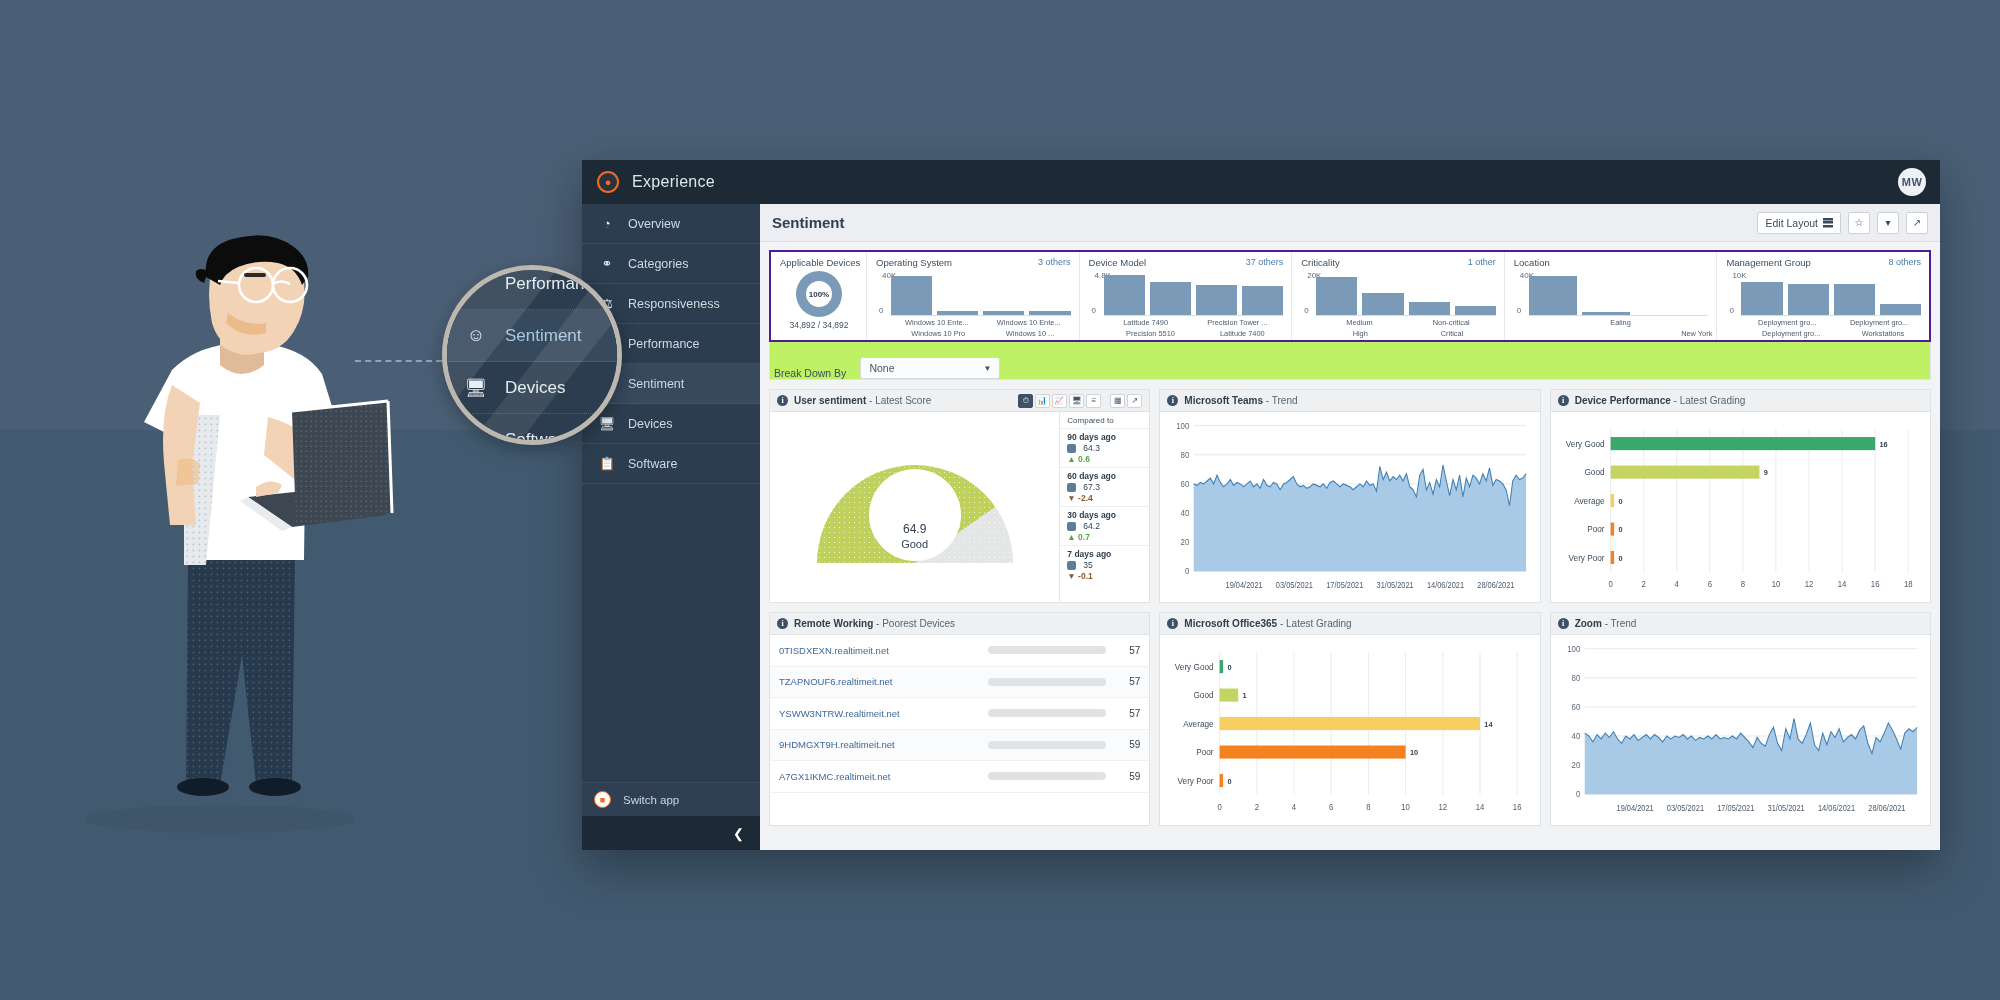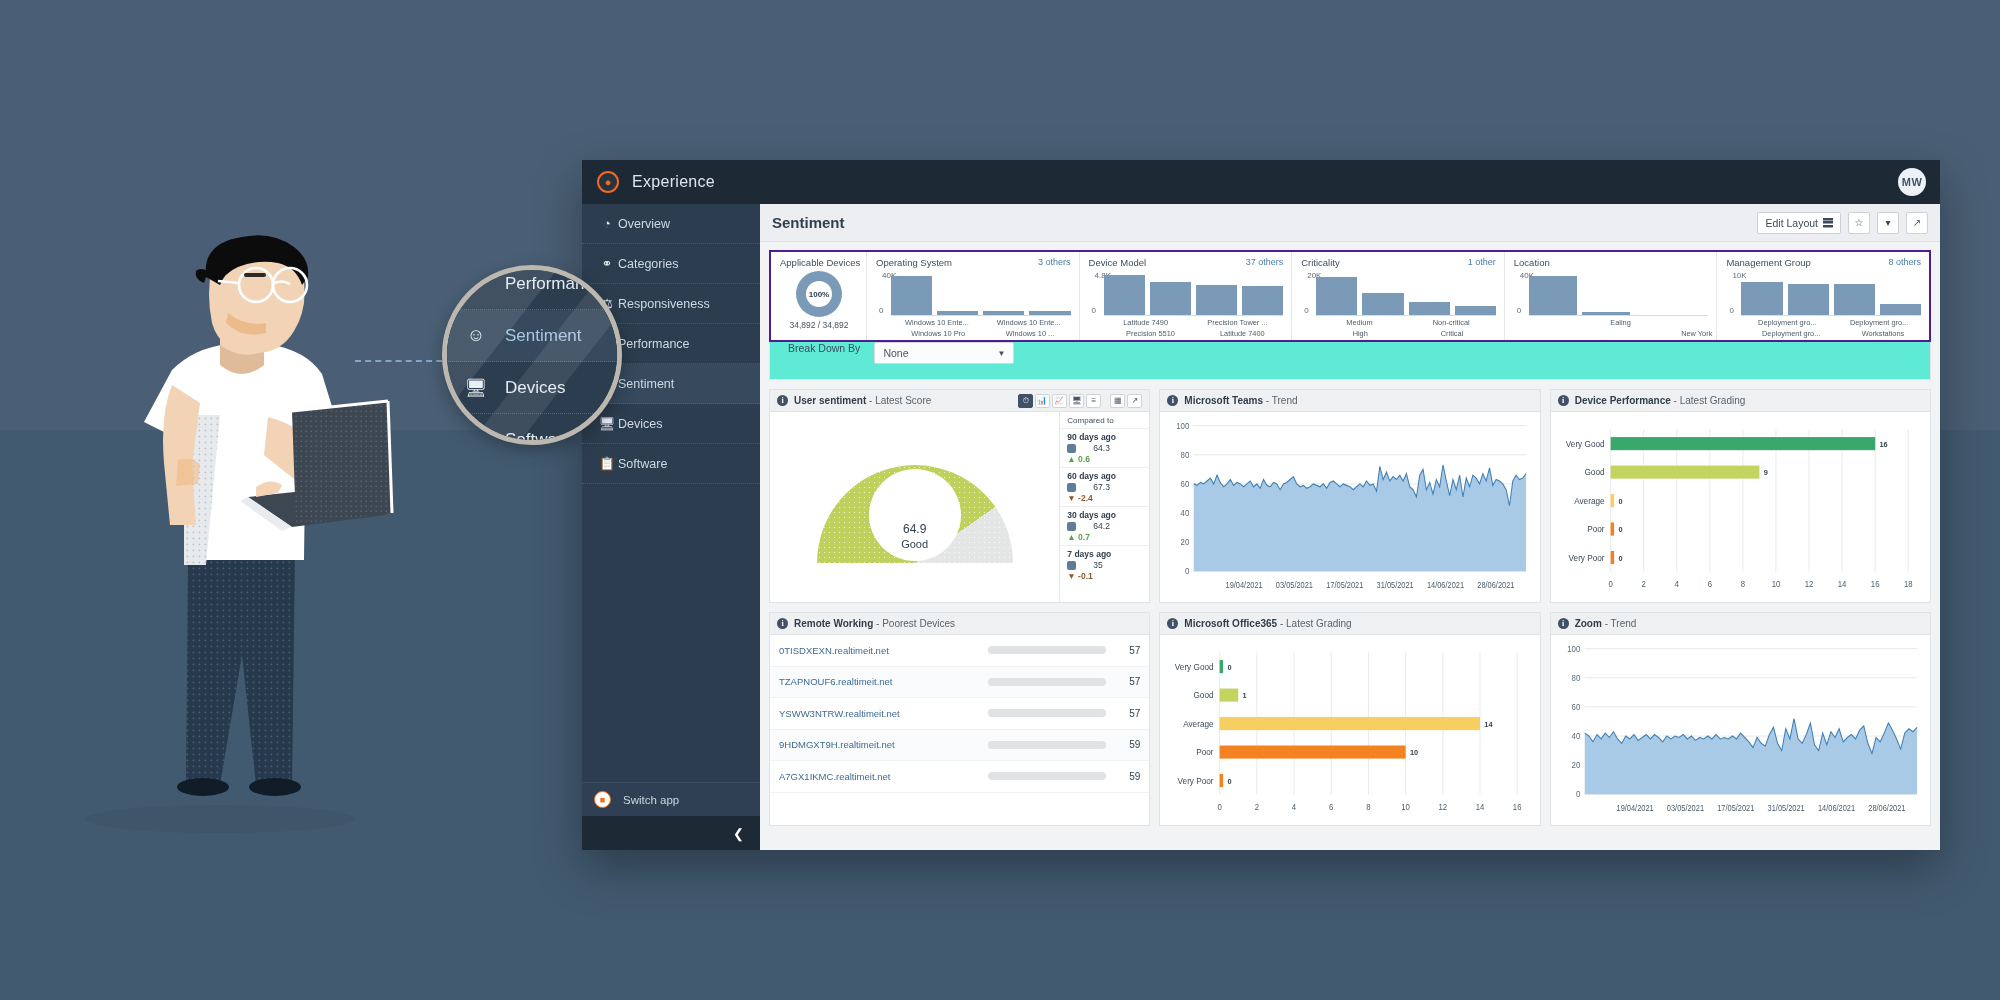--- a/index.html
+++ b/index.html
@@ -39,21 +39,21 @@
 
   #app-body{flex:1;display:flex;min-height:0;}
 
   
   #sidebar{width:178px;background:#2c3d4f;display:flex;flex-direction:column;flex:0 0 178px;position:relative;}
   .nav-list{flex:1;}
   .nav-item{height:40px;display:flex;align-items:center;padding-left:14px;
      border-bottom:1px dotted rgba(255,255,255,.14);color:#cfd9e3;font-size:12.5px;}
   .nav-item .ni-icon{width:22px;display:flex;align-items:center;justify-content:center;
      color:#e8eef4;font-size:13px;flex:0 0 22px;}
-  .nav-item .ni-label{}
+  .nav-item .ni-label{margin-left:10px;}
   .nav-item.active{background:#36495d;}
   #sidebar-bottom{flex:0 0 auto;}
   .switch-app{height:34px;background:#2f4055;display:flex;align-items:center;padding-left:12px;
      color:#ccd6e0;font-size:11.5px;border-top:1px solid rgba(255,255,255,.07);}
   .switch-app .sa-dot{width:17px;height:17px;border-radius:50%;background:#fff;
      border:1px solid #f26a21;color:#f26a21;font-size:9px;display:flex;align-items:center;
      justify-content:center;margin-right:12px;}
   .collapse-bar{height:34px;background:#1e2936;display:flex;align-items:center;
      justify-content:flex-end;padding-right:16px;color:#fff;font-size:13px;}
 
@@ -92,22 +92,22 @@
   .kxrow{display:flex;justify-content:space-around;line-height:11px;}
   .kxrow span{white-space:nowrap;}
   .donut{width:46px;height:46px;border-radius:50%;margin:3px auto 0;
      background:conic-gradient(#7b9ab7 0 100%);
      display:flex;align-items:center;justify-content:center;position:relative;}
   .donut::after{content:"";position:absolute;width:26px;height:26px;border-radius:50%;background:#fff;}
   .donut-label{position:relative;z-index:2;font-size:8px;color:#32404f;font-weight:700;}
   .donut-sub{text-align:center;font-size:8.5px;color:#44525f;margin-top:3px;}
 
   
-  #breakdown{background:#5eead4;border:1px solid #e2e4e7;border-top:none;height:38px;
-     display:flex;align-items:flex-start;padding-left:18px;}
+  #breakdown{background:#bef264;border:1px solid #e2e4e7;border-top:none;height:38px;
+     display:flex;align-items:flex-end;padding-left:4px;}
   #breakdown .bd-label{font-size:10.5px;color:#3d4d5e;margin-right:14px;}
   #breakdown .bd-select{width:140px;height:22px;border:1px solid #d4d8dd;border-radius:2px;
      background:#fbfcfd;display:flex;align-items:center;padding:0 8px;font-size:10.5px;color:#475666;}
   #breakdown .bd-caret{margin-left:auto;font-size:8px;color:#3d5168;}
 
   
   #card-grid{margin-top:9px;display:grid;grid-template-columns:1fr 1fr 1fr;
      grid-template-rows:214px 214px;gap:9px;}
   .card{background:#fff;border:1px solid #e0e3e6;display:flex;flex-direction:column;overflow:hidden;}
   .card-head{height:22px;background:#eef0f2;border-bottom:1px solid #e0e3e6;
@@ -133,21 +133,21 @@
   .gauge-dots{position:absolute;left:0;top:0;width:196px;height:100px;
      background-image:radial-gradient(rgba(255,255,255,.75) .6px, transparent .7px);background-size:5px 5px;}
   .gauge-text{position:absolute;left:50%;top:58%;transform:translateX(-50%);text-align:center;z-index:4;}
   .gauge-val{font-size:12px;color:#33424f;}
   .gauge-state{font-size:11px;color:#33424f;margin-top:2px;}
   .cmp-panel{position:absolute;right:0;top:0;width:90px;bottom:0;border-left:1px solid #e4e7ea;}
   .cmp-head{font-size:8px;color:#3f4f60;padding:4px 0 3px 7px;border-bottom:1px solid #eceef0;}
   .cmp-row{padding:3px 0 3px 7px;border-bottom:1px solid #eceef0;}
   .cmp-row:last-child{border-bottom:none;}
   .cmp-when{font-size:8.5px;color:#2f3d4c;font-weight:700;}
-  .cmp-score{font-size:8.5px;color:#2f3d4c;margin-top:1px;display:flex;align-items:center;gap:17px;}
+  .cmp-score{font-size:8.5px;color:#2f3d4c;margin-top:1px;display:flex;align-items:center;gap:7px;}
   .cmp-badge{width:9px;height:9px;border-radius:2px;background:#5d7d99;display:inline-block;}
   .cmp-delta{font-size:8.5px;margin-top:1px;font-weight:700;}
   .cmp-delta.up{color:#5ba34a;}
   .cmp-delta.down{color:#8a5a2a;}
 
   
   .trend{position:absolute;inset:0;padding:6px 8px 2px 4px;}
   .trend svg{width:100%;height:100%;}
 
   

